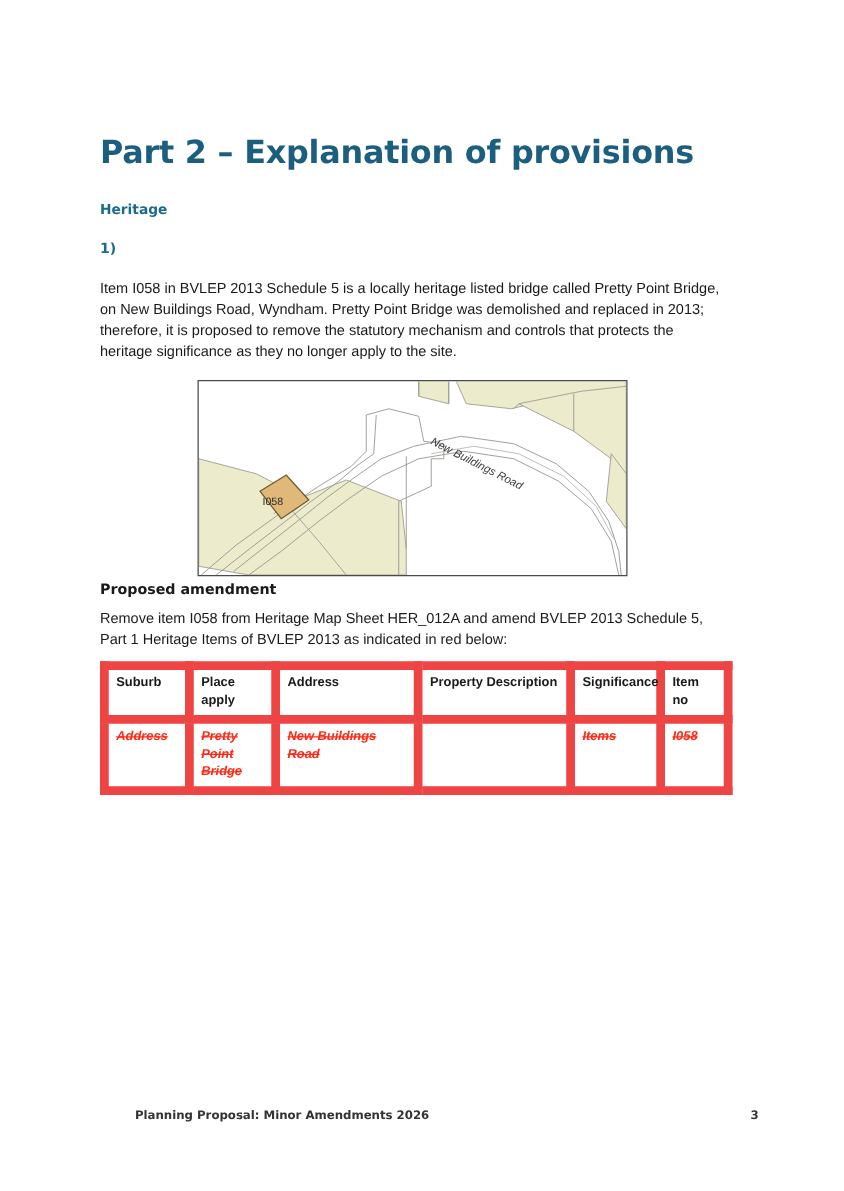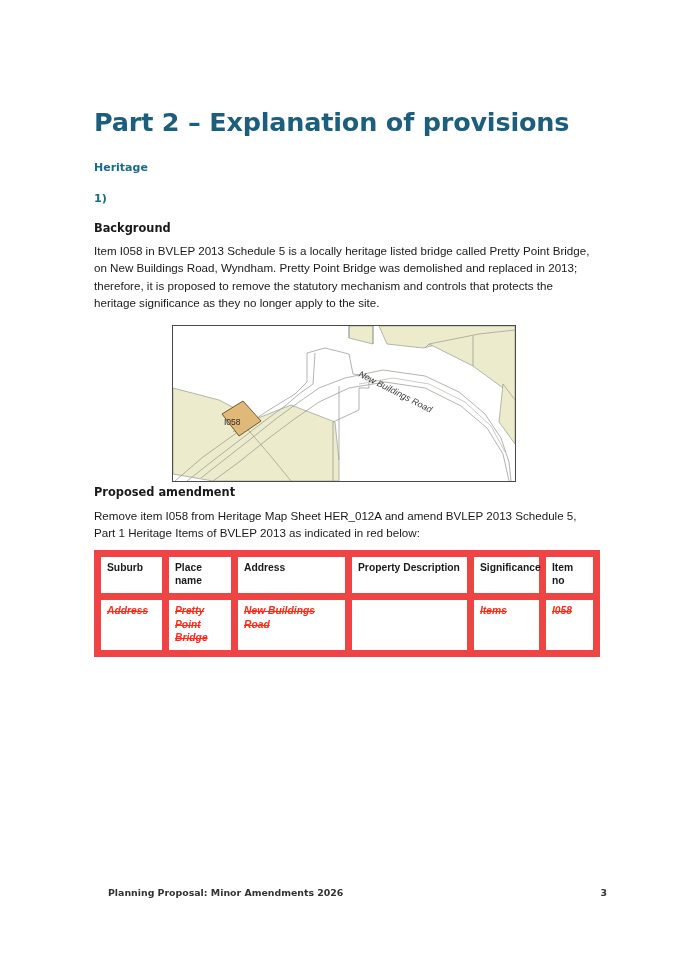--- a/index.html
+++ b/index.html
@@ -19,21 +19,21 @@
   .page {
     position: absolute;
     left: 0; top: 0;
     width: 675px;
     height: 953px;
     background: #ffffff;
   }
 
   .content {
     position: absolute;
-    left: 94px;
+    left: 80px;
     top: 108px;
     width: 499px;
   }
 
   
   .part-title {
     font-family: "DejaVu Sans", sans-serif;
     font-size: 25.5px;
     font-weight: bold;
     color: #1c5e7d;
@@ -181,21 +181,20 @@
   <div class="content">
 
     <h1 class="part-title">Part 2 – Explanation of provisions</h1>
 
     <h2 class="section-title">Heritage</h2>
 
     <div class="numbered-heading">
       <span class="num">1)</span>
     </div>
 
-    <h3 class="sub-heading">Background</h3>
 
     <p class="body-text">Item I058 in BVLEP 2013 Schedule 5 is a locally heritage listed bridge called Pretty Point Bridge, on New Buildings Road, Wyndham. Pretty Point Bridge was demolished and replaced in 2013; therefore, it is proposed to remove the statutory mechanism and controls that protects the heritage significance as they no longer apply to the site.</p>
 
     <div class="figure-wrap">
       <div class="map-frame">
         <svg class="map-svg" viewBox="0 0 342 155" preserveAspectRatio="none">
 
           <g>
             <path d="M 0 148 L 0 62 L 46 74 L 104 104 L 140 125 L 165 155 L 86 155 L 40 155 Z" fill="#ecebcb" stroke="#9a9a94" stroke-width="0.7"></path>
             <path d="M 70 98 L 118 79 L 162 96 L 166 134 L 166 155 L 118 155 L 96 128 Z" fill="#ecebcb" stroke="#9a9a94" stroke-width="0.7"></path>
@@ -243,21 +242,21 @@
         <col class="col-suburb">
           <col class="col-place">
           <col class="col-address">
         <col class="col-propdesc">
           <col class="col-signif">
           <col class="col-itemno">
       </colgroup>
       <thead>
         <tr>
           <th>Suburb</th>
-          <th>Place name</th>
+          <th>Place apply</th>
           <th>Address</th>
           <th>Property Description</th>
           <th>Significance</th>
           <th>Item no</th>
         </tr>
       </thead>
       <tbody>
         <tr>
           <td>Address</td>
           <td>Pretty Point Bridge</td>

